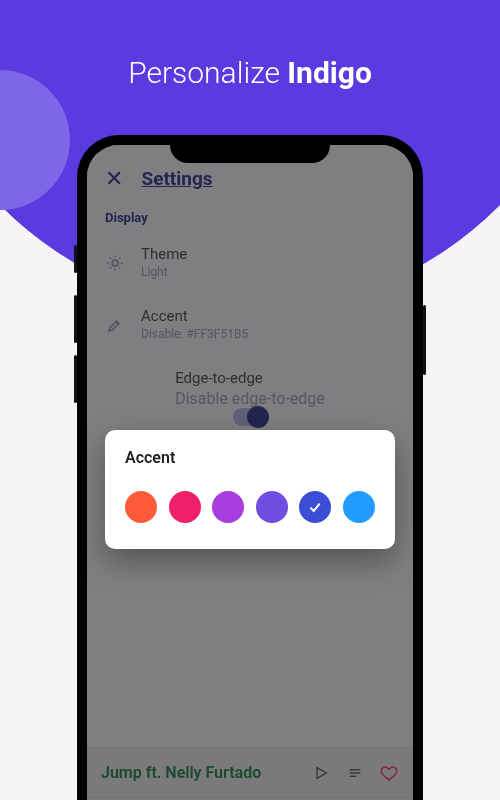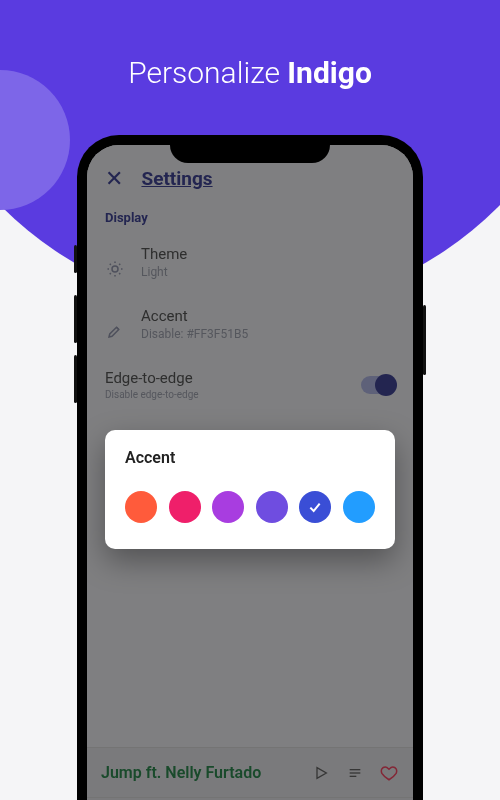--- a/index.html
+++ b/index.html
@@ -121,21 +121,21 @@
 
   .section-label {
     padding: 10px 18px 6px 18px;
     font-size: 13px;
     font-weight: 700;
     color: #2b2f8f;
   }
 
   .setting-row {
     display: flex;
-    align-items: flex-end;
+    align-items: center;
     gap: 16px;
     padding: 14px 18px;
   }
   .setting-row .row-icon {
     width: 20px;
     height: 20px;
     flex: 0 0 20px;
     display: flex;
     align-items: center;
     justify-content: center;
@@ -149,23 +149,24 @@
   .setting-row .row-text .secondary {
     font-size: 12px;
     color: #9a9dac;
     margin-top: 2px;
   }
   .switch-row {
     display: flex;
     align-items: center;
     justify-content: space-between;
     padding: 14px 18px;
+    flex-direction: column;
   }
   .switch-row .col .primary { font-size: 15px; color: #444; }
-  .switch-row .col .secondary { font-size: 10px; color: #9a9dac; margin-top: 2px; }
+  .switch-row .col .secondary { font-size: 16px; color: #9a9dac; margin-top: 2px; }
   .switch {
     width: 34px;
     height: 18px;
     background: #aeb4e8;
     border-radius: 9px;
     position: relative;
   }
   .switch::after {
     content: "";
     position: absolute;

